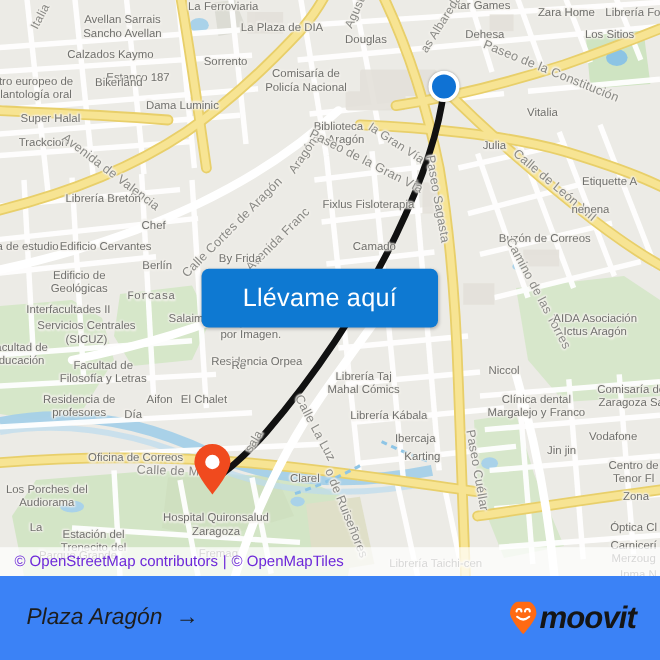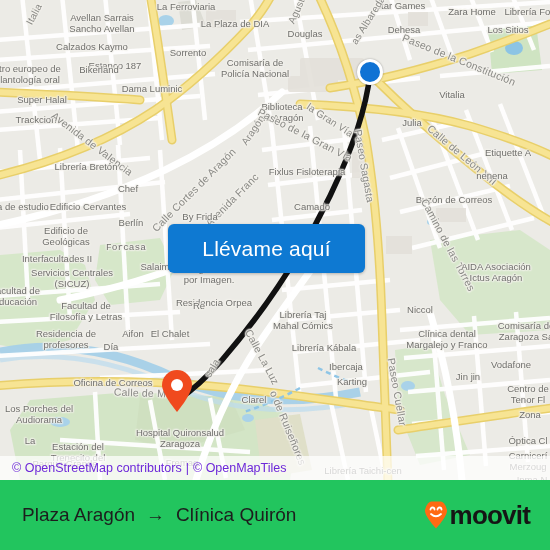--- a/index.html
+++ b/index.html
@@ -72,22 +72,22 @@
     display: flex; align-items: center;
     padding-left: 12px;
     font-size: 12.5px;
     color: #6d28d9;
   }
   #attribution .sep { margin: 0 4px; }
 
   
   #footer {
     position: absolute; left: 0; top: 480px; width: 550px; height: 70px;
-    background: #22c55e;
-    display: flex; align-items: center;
+    background: #3b82f6;
+    display: flex; align-items: center; font-style: italic;
   }
   #route-summary {
     display: flex; align-items: center;
     margin-left: 22px;
     font-size: 19px; color: #1d1d1d;
   }
   #route-summary .arrow {
     margin: 0 11px; font-size: 19px; color: #1d1d1d;
     display: inline-block;
   }
@@ -387,21 +387,20 @@
       <span>© OpenStreetMap contributors</span>
       <span class="sep">|</span>
       <span>© OpenMapTiles</span>
     </div>
   </div>
 
   <div id="footer">
     <div id="route-summary">
       <span>Plaza Aragón</span>
       <span class="arrow">→</span>
-      <span>Clínica Quirón</span>
     </div>
 
     <div id="moovit-logo">
       <svg width="26" height="28" viewBox="0 0 26 28">
         <path d="M13 27 C13 27 24 15 24 9.5 A11 11 0 1 0 2 9.5 C2 15 13 27 13 27 Z" fill="#ff6a13"></path>
         <path d="M7.5 8 a2 2 0 0 1 4 0" stroke="#ffffff" stroke-width="1.8" fill="none" stroke-linecap="round"></path>
         <path d="M14.5 8 a2 2 0 0 1 4 0" stroke="#ffffff" stroke-width="1.8" fill="none" stroke-linecap="round"></path>
         <path d="M8 12.5 q5 4.5 10 0" stroke="#ffffff" stroke-width="1.8" fill="none" stroke-linecap="round"></path>
       </svg>
       <span class="wordmark">moovit</span>

